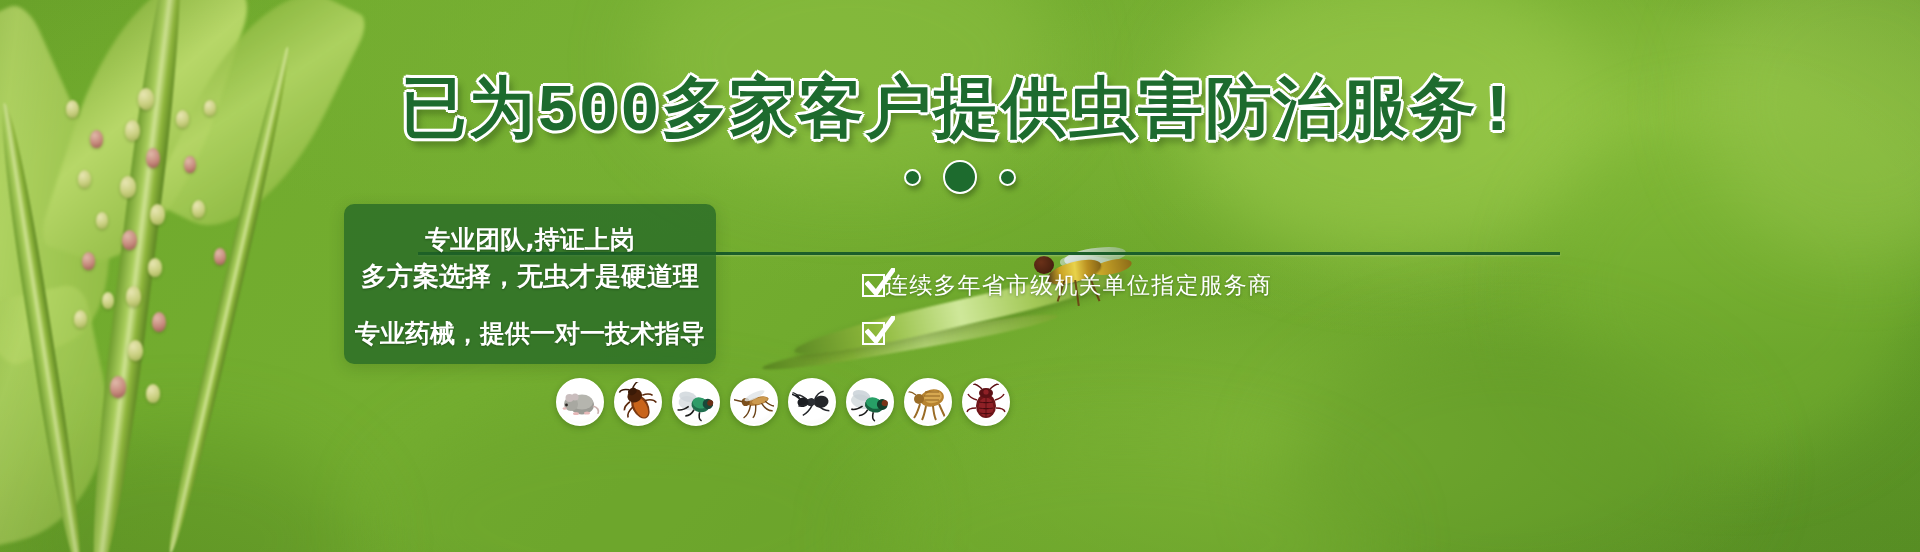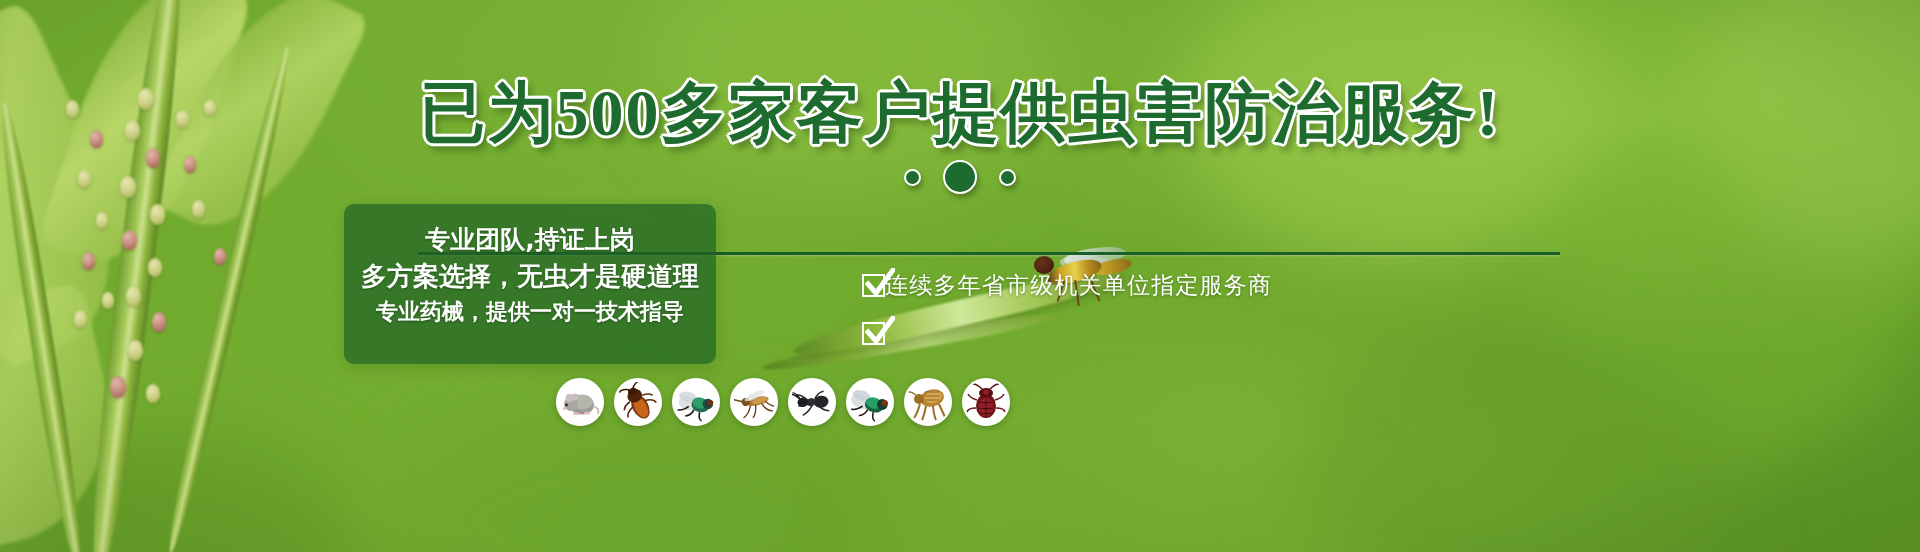--- a/index.html
+++ b/index.html
@@ -109,21 +109,21 @@
 
   
   #headline {
     position:absolute; left:0; top:76px; width:1920px;
     text-align:center;
     font-size:66px;
     font-weight:bold;
     letter-spacing:2px;
     line-height:74px;
     color:#1d6b2e;
-    font-family:Liberation Serif, serif;
+    font-family:Liberation Mono, monospace;
     text-shadow:
       -2px -2px 0 #ffffff,  2px -2px 0 #ffffff,
       -2px  2px 0 #ffffff,  2px  2px 0 #ffffff,
       -3px  0   0 #ffffff,  3px  0   0 #ffffff,
        0   -3px 0 #ffffff,  0    3px 0 #ffffff,
        5px  7px 7px rgba(30,60,10,.45);
     white-space:nowrap;
   }
 
   
@@ -158,21 +158,21 @@
   #panel .ln {
     color:#ffffff;
     font-weight:bold;
     text-align:center;
     font-family:"DejaVu Sans","Liberation Sans",sans-serif;
     white-space:nowrap;
     text-shadow:0 1px 2px rgba(10,40,0,.45);
   }
   #panel .ln1 { font-size:25px; line-height:36px; margin-top:4px; letter-spacing:0px; }
   #panel .ln2 { font-size:26px; line-height:36px; letter-spacing:0px; }
-  #panel .ln3 { font-size:22px; line-height:36px; margin-top:0; letter-spacing:0px; }
+  #panel .ln3 { font-size:25px; line-height:36px; margin-top:22px; letter-spacing:0px; }
 
   
   #checks {
     position:absolute; left:862px; top:272px; width:640px;
   }
   .chk-row {
     display:flex; align-items:center; gap:0;
     margin-bottom:24px;
   }
   .chk-box {

